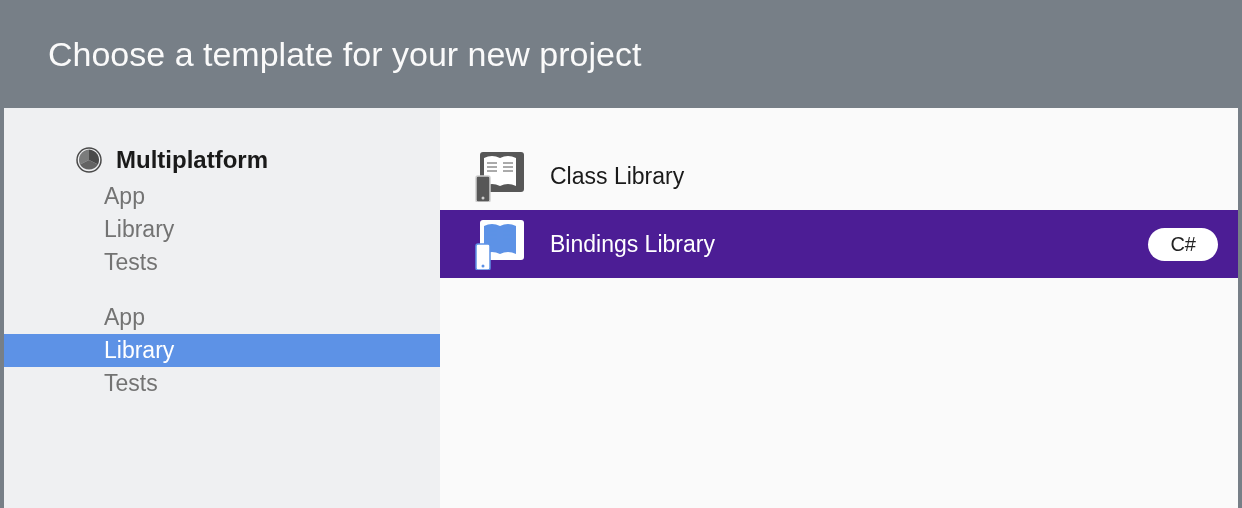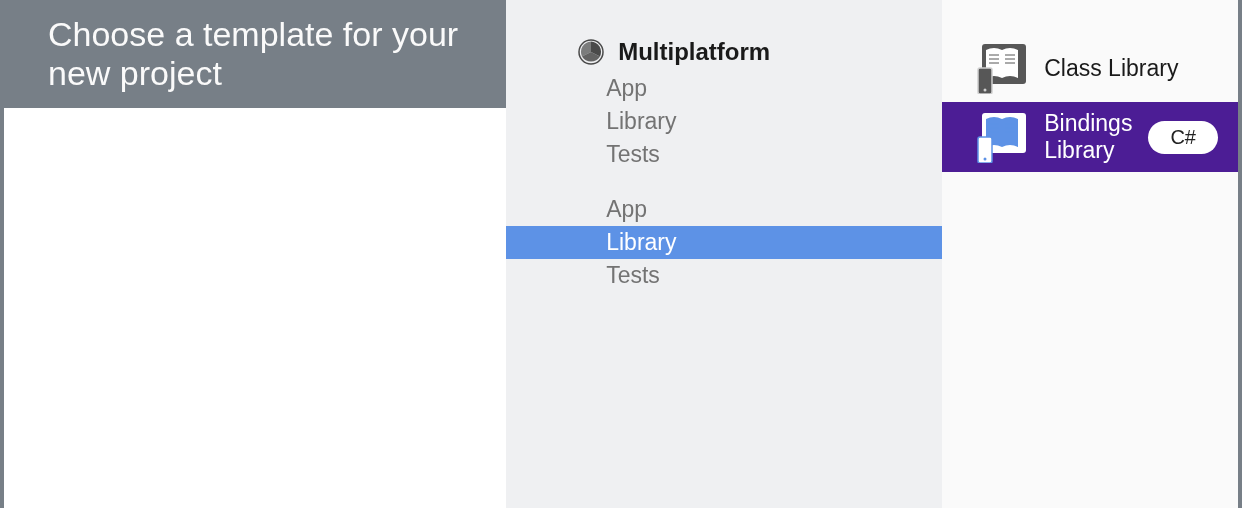--- a/index.html
+++ b/index.html
@@ -1,28 +1,28 @@
 <!DOCTYPE html>
 <html><head>
 <meta charset="utf-8">
 <style>
   * { box-sizing: border-box; margin: 0; padding: 0; }
   html, body { width: 1242px; height: 508px; font-family: -apple-system, "Helvetica Neue", Arial, sans-serif; background: #fff; }
-  .window { width: 1242px; height: 508px; display: flex; flex-direction: row; border-left: 4px solid #777f87; border-right: 4px solid #777f87; }
+  .window { width: 1242px; height: 508px; display: flex; flex-direction: column; border-left: 4px solid #777f87; border-right: 4px solid #777f87; }
   .header { background: #777f87; color: #fafafa; height: 108px; display: flex; align-items: center; padding-left: 44px; font-size: 34px; font-weight: 400; }
   .body { flex: 1; display: flex; min-height: 0; }
   .sidebar { width: 436px; background: #eff0f2; padding-top: 34px; }
   .cat { margin-bottom: 22px; }
   .cat-header { display: flex; align-items: center; gap: 14px; padding: 4px 0 6px 38px; font-size: 24px; font-weight: 700; color: #1a1a1a; margin-left: 34px; }
   .cat-icon { width: 26px; height: 26px; display: inline-flex; align-items: center; justify-content: center; }
   .cat-sub { font-size: 23px; color: #737373; padding: 3px 0 3px 100px; cursor: default; }
   .cat-sub.selected { background: #5d92e6; color: #fff; }
   .main { flex: 1; background: #fafafa; padding-top: 34px; }
   .section-title { font-size: 24px; font-weight: 700; color: #1a1a1a; padding-left: 42px; margin-bottom: 22px; }
-  .template-item { display: flex; align-items: center; gap: 16px; padding: 8px 20px 8px 34px; font-size: 23px; color: #1a1a1a; cursor: default; }
+  .template-item { display: flex; align-items: center; gap: 24px; padding: 8px 20px 8px 34px; font-size: 23px; color: #1a1a1a; cursor: default; }
   .template-item.selected { background: #4c1d95; color: #fff; }
   .template-icon { width: 52px; height: 52px; position: relative; flex-shrink: 0; }
   .template-label { flex: 1; }
   .lang-badge { background: #fff; color: #222; border-radius: 18px; padding: 5px 22px; font-size: 20px; }
   
   .template-icon svg .book-bg { fill: #575757; }
   .template-icon svg .book-page { fill: #fff; }
   .template-icon svg .phone { fill: #575757; stroke: #cfcfcf; }
   .template-item.selected .template-icon svg .book-bg { fill: #fff; }
   .template-item.selected .template-icon svg .book-page { fill: #5d92e6; }

